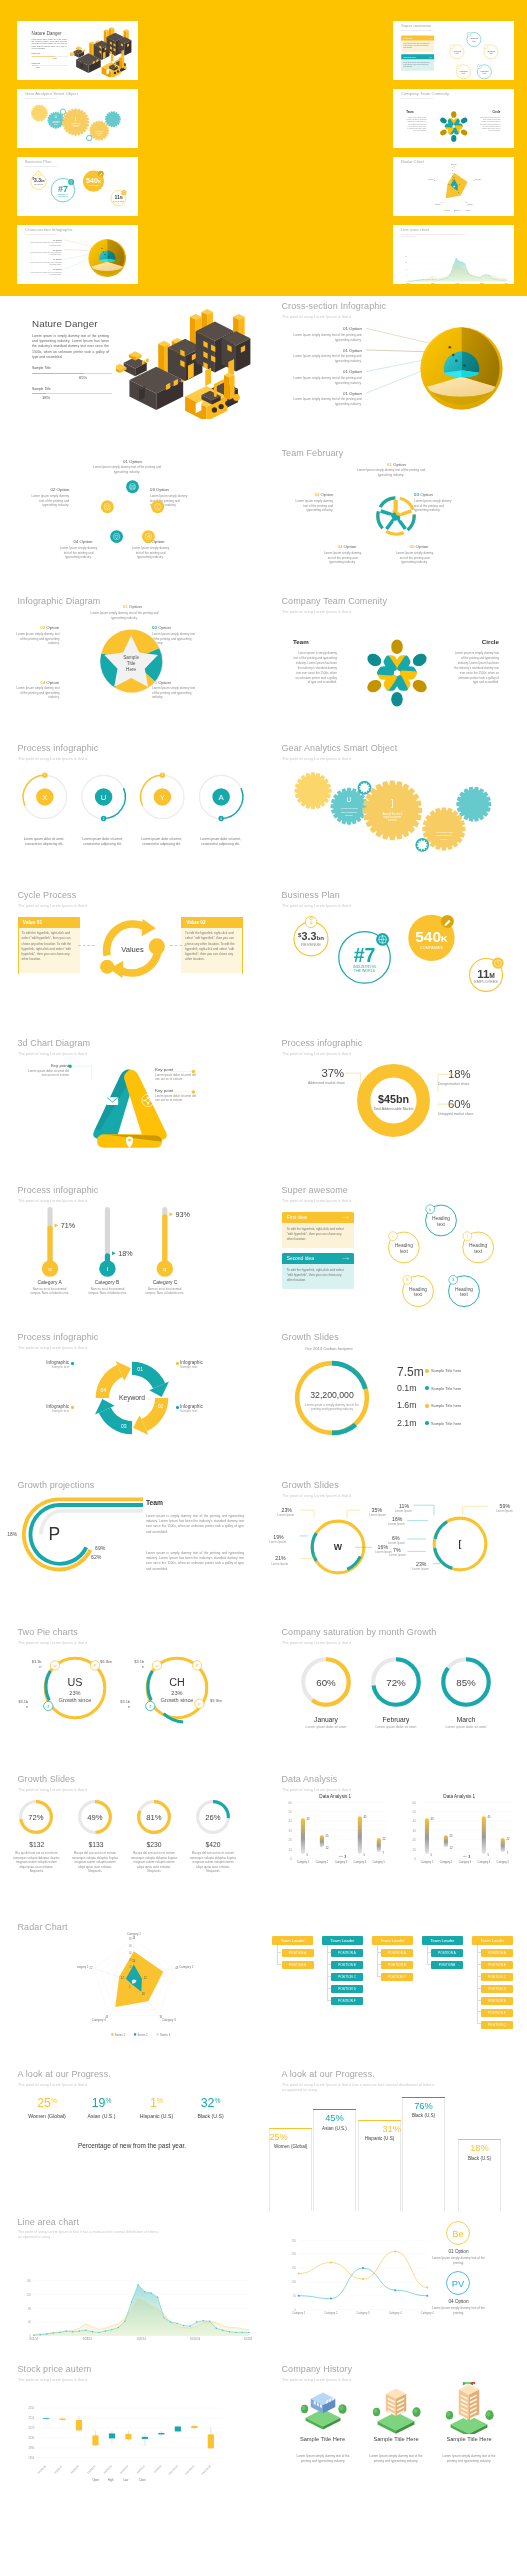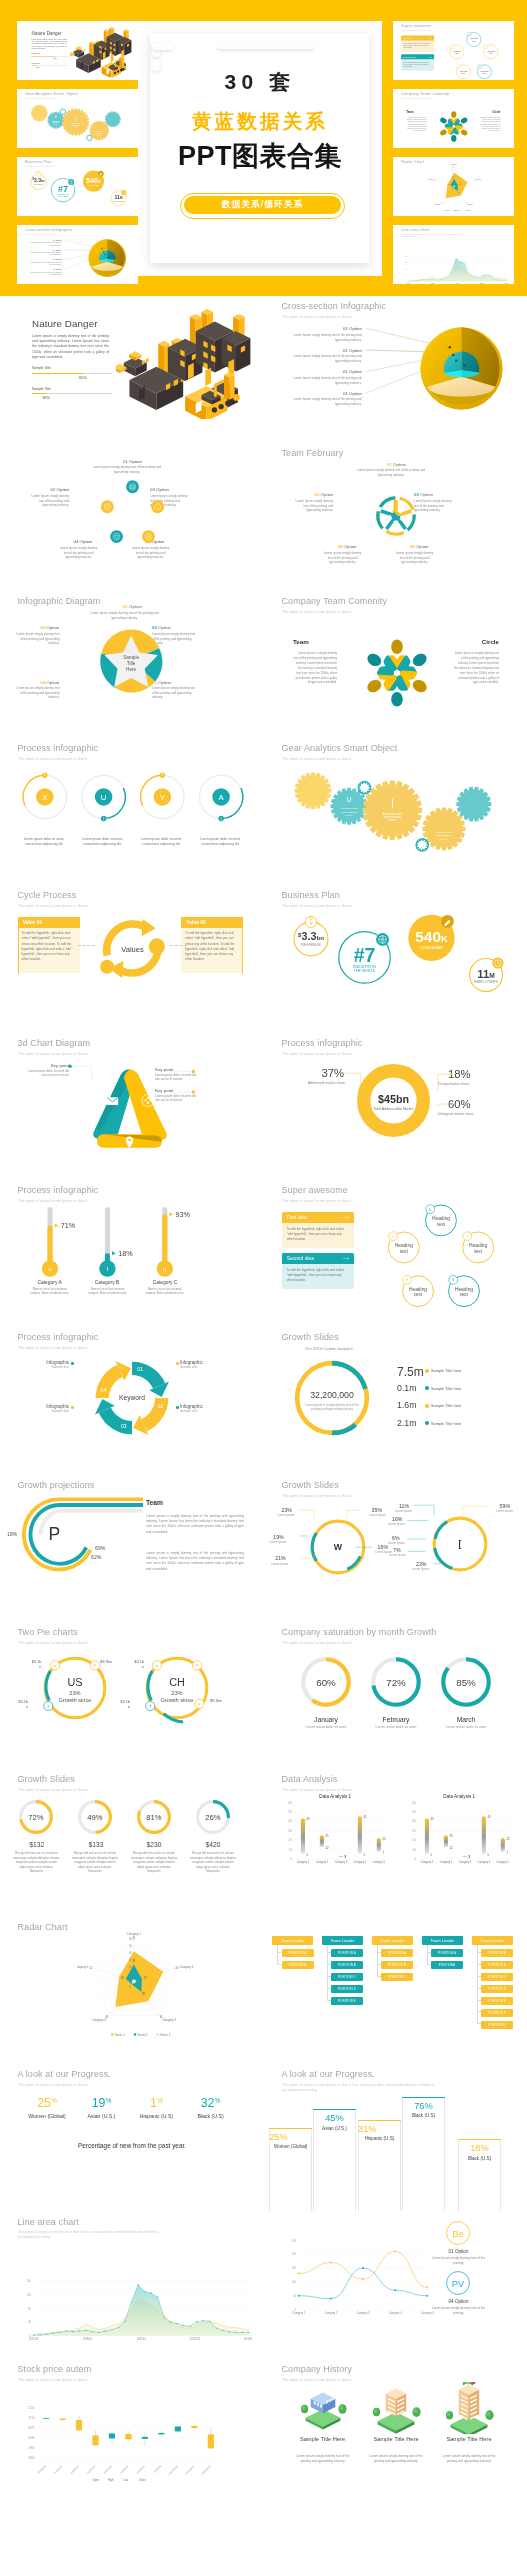--- a/index.html
+++ b/index.html
@@ -259,34 +259,20 @@
 <path d="M65 115 L105 109 L145 115 A40 10 0 0 1 65 115 Z" fill="#2AE9F0"></path>
 <path d="M105 109 L145 115 A40 10 0 0 1 105 125 Z" fill="#1BD5DC"></path>
 <circle cx="78" cy="56" r="3" fill="#5E4B08"></circle>
 <circle cx="86" cy="74" r="3" fill="#5E4B08"></circle>
 <circle cx="93" cy="87" r="3" fill="#0A5B5E"></circle>
 <circle cx="112" cy="98" r="3" fill="#0A5B5E"></circle>
 </svg>
           </div>
         </div>
       </div>
-      <div class="hero-center">
-        <div class="frame-wrap">
-          <div class="frame"></div>
-          <div class="ftab" style="left:2.1px;top:9.8px;width:7.7px;height:14.4px;border-radius:3.6px"></div>
-          <div class="ftab" style="left:2.1px;top:9.8px;width:22px;height:7.2px;border-radius:3.6px"></div>
-          <div class="ftab" style="left:2.1px;top:27px;width:7.7px;height:11.3px;border-radius:3.9px"></div>
-          <div class="ftab" style="left:67px;top:9.8px;width:97px;height:6.2px;border-radius:3.1px"></div>
-        </div>
-        <div class="hero-title1">30 套</div>
-        <div class="hero-title2">黄蓝数据关系</div>
-        <div class="hero-title3">PPT图表合集</div>
-        <div class="hero-pill-ring"></div>
-        <div class="hero-pill">数据关系/循环关系</div>
-      </div>
       <div class="tcol" style="left:393px">
         <div class="thumb">
           <div class="thumb-inner">
             <div class="sl-t" style="left:17.5px;top:5.2px">Super awesome</div>
             <div class="sl-s" style="left:18px;top:17.5px">The point of using Lorem Ipsum is that it.</div>
             <div style="position:absolute;left:17.5px;top:32px;width:72px;height:11.3px;background:#F9C22E;border-radius:1.5px 1.5px 0 0">
 <div style="position:absolute;left:5.2px;top:2.6px;font-size:4.9px;color:#fff">First idea</div>
 <div style="position:absolute;right:4.6px;top:2.6px;font-size:4.6px;color:#fff">⟶</div>
             </div>
 <div style="position:absolute;left:17.5px;top:43px;width:72px;height:25px;background:#FCF2D7;border-radius:0 0 1.5px 1.5px">
@@ -1504,21 +1490,21 @@
         <div style="position:absolute;left:5.2px;top:64px;width:43px;height:83px;border-left:0.4px solid #e8e8e8;border-right:0.4px solid #e8e8e8"></div>
 <div style="position:absolute;left:5.2px;top:64px;width:43px;height:1.3px;background:#F9C22E"></div>
 <div style="position:absolute;left:5.2px;top:68px;width:43px;text-align:left;font-size:9.3px;color:#F9C22E">25%</div>
 <div style="position:absolute;left:2.1px;top:80px;width:49px;text-align:center;font-size:4.6px;color:#444;line-height:5.7px">Women (Global)</div>
         <div style="position:absolute;left:49px;top:45px;width:43px;height:102px;border-left:0.4px solid #e8e8e8;border-right:0.4px solid #e8e8e8"></div>
 <div style="position:absolute;left:49px;top:45px;width:43px;height:1.3px;background:#17A8AC"></div>
 <div style="position:absolute;left:49px;top:49px;width:43px;text-align:center;font-size:9.3px;color:#17A8AC">45%</div>
 <div style="position:absolute;left:46px;top:62px;width:49px;text-align:center;font-size:4.6px;color:#444;line-height:5.7px">Asian (U.S.)</div>
         <div style="position:absolute;left:94px;top:56px;width:43px;height:92px;border-left:0.4px solid #e8e8e8;border-right:0.4px solid #e8e8e8"></div>
 <div style="position:absolute;left:94px;top:56px;width:43px;height:1.3px;background:#F9C22E"></div>
-<div style="position:absolute;left:94px;top:60px;width:43px;text-align:left;font-size:9.3px;color:#F9C22E">31%</div>
+<div style="position:absolute;left:94px;top:60px;width:43px;text-align:right;font-size:9.3px;color:#F9C22E">31%</div>
 <div style="position:absolute;left:91px;top:72px;width:49px;text-align:center;font-size:4.6px;color:#444;line-height:5.7px">Hispanic (U.S)</div>
         <div style="position:absolute;left:138px;top:33px;width:43px;height:114px;border-left:0.4px solid #e8e8e8;border-right:0.4px solid #e8e8e8"></div>
 <div style="position:absolute;left:138px;top:33px;width:43px;height:1.3px;background:#17A8AC"></div>
 <div style="position:absolute;left:138px;top:37px;width:43px;text-align:center;font-size:9.3px;color:#17A8AC">76%</div>
 <div style="position:absolute;left:135px;top:49px;width:49px;text-align:center;font-size:4.6px;color:#444;line-height:5.7px">Black (U.S)</div>
         <div style="position:absolute;left:194px;top:75px;width:43px;height:72px;border-left:0.4px solid #e8e8e8;border-right:0.4px solid #e8e8e8"></div>
 <div style="position:absolute;left:194px;top:75px;width:43px;height:1.3px;background:#F9C22E"></div>
 <div style="position:absolute;left:194px;top:79px;width:43px;text-align:center;font-size:9.3px;color:#F9C22E">18%</div>
 <div style="position:absolute;left:191px;top:92px;width:49px;text-align:center;font-size:4.6px;color:#444;line-height:5.7px">Black (U.S)</div>
       </div>

